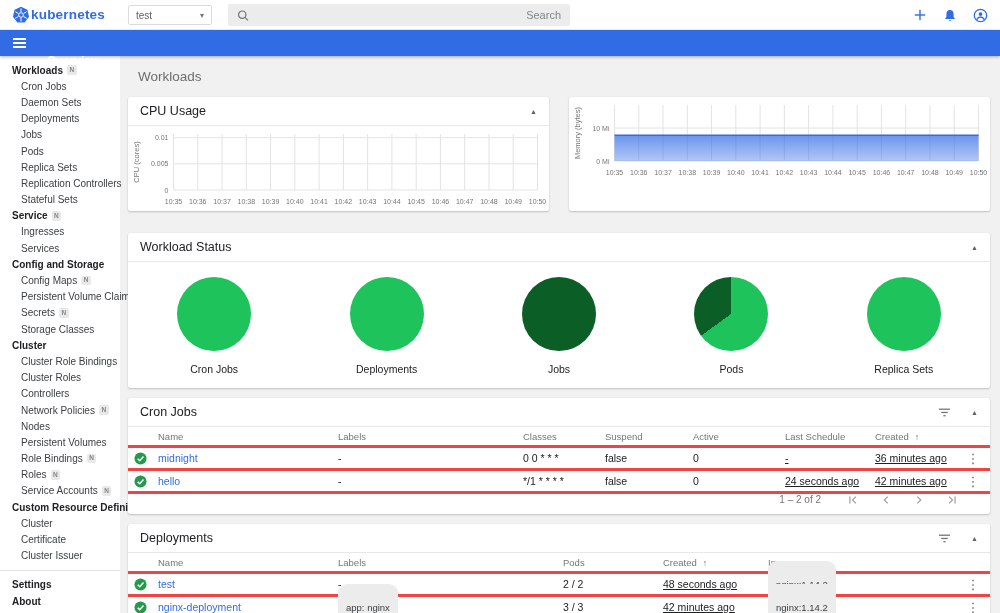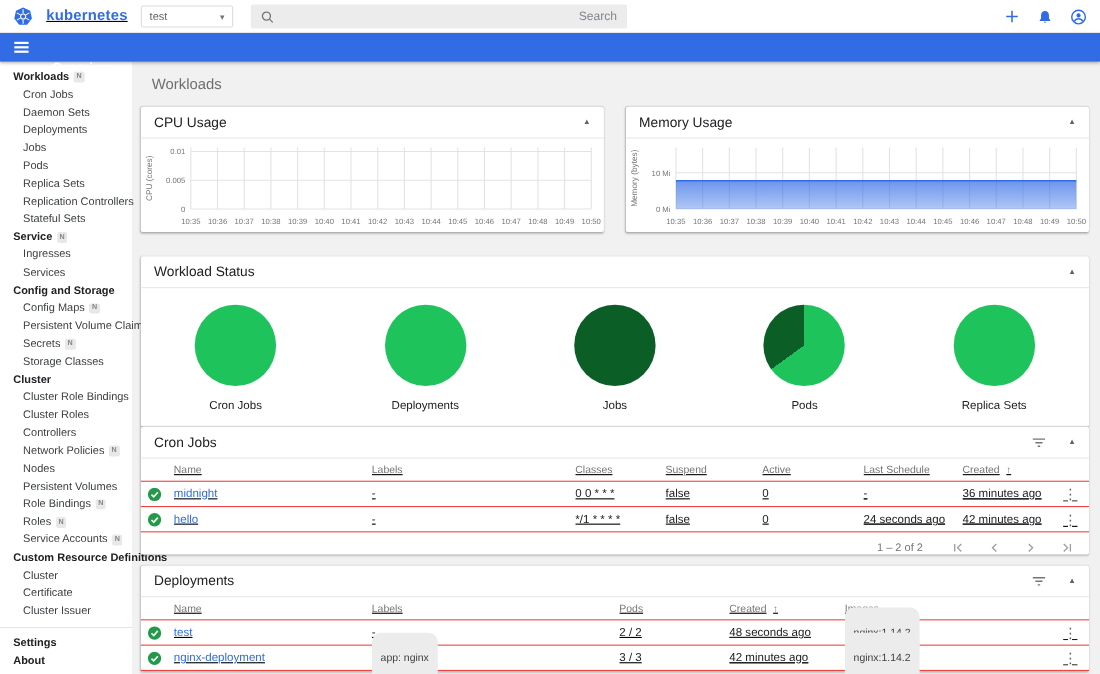--- a/index.html
+++ b/index.html
@@ -2,21 +2,21 @@
 <html><head>
 <meta charset="utf-8">
 <style>
   * { margin:0; padding:0; box-sizing:border-box; }
   html,body { width:1000px; height:613px; overflow:hidden; background:#f1f1f1;
     font-family:"Liberation Sans", sans-serif; }
 
   
   .top-header { height:30px; background:#fff; position:relative; display:flex; align-items:center;
     border-bottom:1px solid #e8e8e8; z-index:3; }
-  .logo { display:flex; align-items:flex-start; gap:12px; margin-left:12px; cursor:pointer;text-decoration:underline; }
+  .logo { display:flex; align-items:center; gap:1px; margin-left:12px; cursor:pointer; }
   .logo-text { color:#326ce5; font-weight:bold; font-size:13.5px; letter-spacing:.2px; }
   .ns-select { position:absolute; left:128px; top:5px; width:84px; height:20px; border:1px solid #dcdcdc;
     border-radius:2px; display:flex; align-items:center; justify-content:space-between; padding:0 7px;
     font-size:10px; color:#5f6368; cursor:pointer; background:#fff; }
   .ns-caret { font-size:8px; color:#757575; }
   .search-bar { position:absolute; left:228px; top:4px; width:342px; height:22px; background:#ececec;
     border-radius:2px; display:flex; align-items:center; padding:0 9px; gap:9px; }
   .search-bar input { border:none; background:transparent; outline:none; font-size:11px; color:#3c4043;
     width:100%; font-family:inherit;text-align:right; }
   .search-bar input::placeholder { color:#80868b; }
@@ -49,43 +49,43 @@
   .chart-row { display:flex; gap:20px; margin-bottom:22px; }
   .chart-card { flex:1; height:114px; }
   .card-header { display:flex; align-items:center; justify-content:space-between; height:29px;
     padding:0 12px; border-bottom:1px solid #e8e8e8; }
   .card-title { font-size:12.5px; color:#202124; }
   .card-tools { display:flex; align-items:center; gap:20px; }
   .caret { font-size:7px; color:#616161; cursor:pointer; line-height:1; }
   .chart-svg { display:block; width:100%; height:84px; }
   .chart-svg text { font-family:"Liberation Sans", sans-serif; }
 
-  .status-card { }
+  .status-card { margin-bottom:10px; }
   .pies { display:flex; padding:15px 0 13px; }
   .pie-cell { flex:1; display:flex; flex-direction:column; align-items:center; gap:12px; }
   .pie { width:74px; height:74px; border-radius:50%; }
   .pie-label { font-size:10.5px; color:#202124; }
 
   
   .table-card { margin-bottom:10px; }
-  .t-row { display:grid; align-items:center; border-bottom:1px solid #ef4444;text-decoration:underline; }
+  .t-row { display:grid; align-items:center; border-bottom:3px solid #ef4444; }
   .cron .t-row { grid-template-columns:30px 180fr 185fr 82fr 88fr 92fr 90fr 87fr 28px; }
   .dep  .t-row { grid-template-columns:30px 180fr 225fr 100fr 105fr 194fr 28px; }
   .t-head { height:21px; }
   .t-head .t-cell { font-size:9.5px; color:#757575; cursor:pointer; }
   .t-data { height:23px; }
   .t-cell { padding-right:6px; white-space:nowrap; overflow:hidden; font-size:10.5px; color:#202124; }
   .sort-arrow { font-size:9px; color:#757575; margin-left:6px; }
   .icon-cell { display:flex; justify-content:center; align-items:center; }
   .link { color:#326ce5; cursor:pointer; }
   .underl { text-decoration:underline; cursor:pointer; }
   .chip { display:inline-block; background:#ececec; border-radius:9px; padding:18px 8px;
     font-size:9.5px; color:#3c4043; }
   .kebab { color:#616161; font-size:13px; text-align:center; cursor:pointer; line-height:1; }
-  .pager { display:flex; justify-content:flex-end; align-items:flex-end; height:20px; padding-right:14px; gap:26px; }
+  .pager { display:flex; justify-content:flex-end; align-items:flex-start; height:20px; padding-right:32px; gap:26px; }
   .pager-range { font-size:10px; color:#757575; }
   .pager-icons { display:flex; gap:21px; align-items:center; }
   .pg-btn { cursor:pointer; display:flex; align-items:center; }
 </style>
 </head>
 <body>
 
 <div class="app">
 
   <header class="top-header">
@@ -310,24 +310,20 @@
               <text x="39" y="66.5" text-anchor="end" font-size="7" fill="#757575">0</text>
               <line x1="44" y1="37.83177570093458" x2="408" y2="37.83177570093458" stroke="#e3e3e3" stroke-width="1"></line>
               <text x="39" y="40.33177570093458" text-anchor="end" font-size="7" fill="#757575">0.005</text>
               <line x1="44" y1="11.663551401869153" x2="408" y2="11.663551401869153" stroke="#e3e3e3" stroke-width="1"></line>
               <text x="39" y="14.163551401869153" text-anchor="end" font-size="7" fill="#757575">0.01</text>
               <text x="9" y="36" text-anchor="middle" font-size="7.5" fill="#757575" transform="rotate(-90 9 36)">CPU (cores)</text>
             </svg>
         </section>
 
         <section class="card chart-card">
-          <div class="card-header">
-            <span class="card-title">Memory Usage</span>
-            <span class="caret">▲</span>
-          </div>
           <svg class="chart-svg" id="memory-chart" viewBox="0 0 418 84">
               <line x1="44" y1="8" x2="44" y2="64" stroke="#e3e3e3" stroke-width="1"></line>
               <text x="44" y="78" text-anchor="middle" font-size="7" fill="#757575">10:35</text>
               <line x1="68.26666666666667" y1="8" x2="68.26666666666667" y2="64" stroke="#e3e3e3" stroke-width="1"></line>
               <text x="68.26666666666667" y="78" text-anchor="middle" font-size="7" fill="#757575">10:36</text>
               <line x1="92.53333333333333" y1="8" x2="92.53333333333333" y2="64" stroke="#e3e3e3" stroke-width="1"></line>
               <text x="92.53333333333333" y="78" text-anchor="middle" font-size="7" fill="#757575">10:37</text>
               <line x1="116.8" y1="8" x2="116.8" y2="64" stroke="#e3e3e3" stroke-width="1"></line>
               <text x="116.8" y="78" text-anchor="middle" font-size="7" fill="#757575">10:38</text>
               <line x1="141.06666666666666" y1="8" x2="141.06666666666666" y2="64" stroke="#e3e3e3" stroke-width="1"></line>

